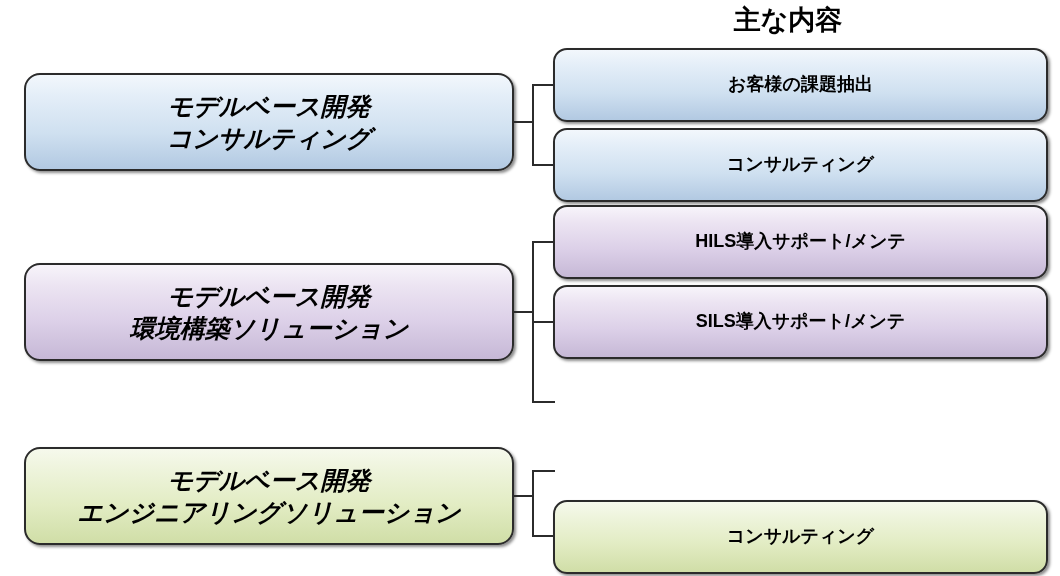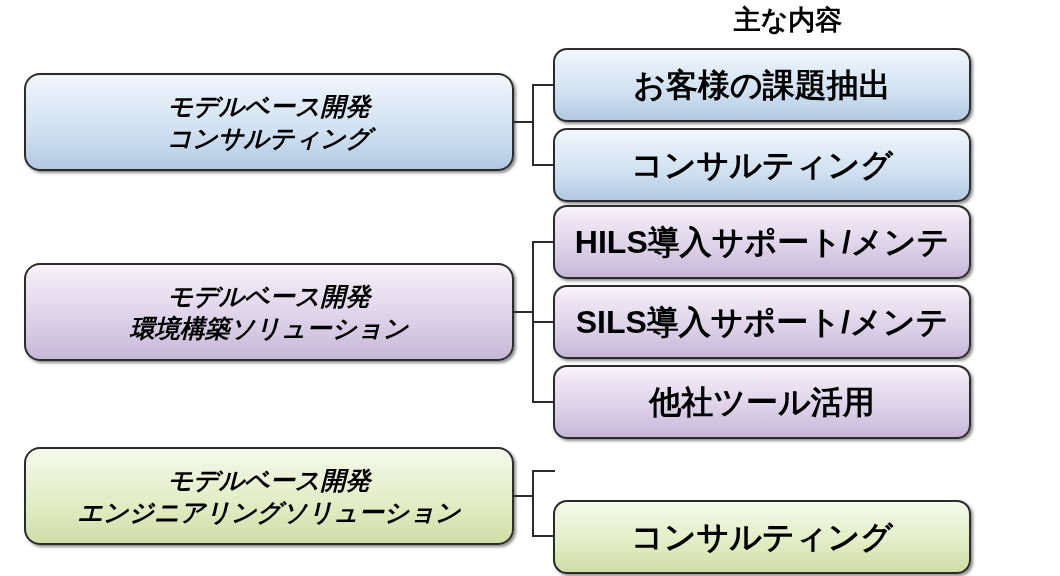--- a/index.html
+++ b/index.html
@@ -58,23 +58,23 @@
   .node.cat {
     left: 24px;
     width: 490px;
     height: 98px;
     font-size: 25px;
     font-style: italic;
   }
   
   .node.detail {
     left: 553px;
-    width: 418px;
+    width: 495px;
     height: 74px;
-    font-size: 32px;
+    font-size: 18px;
     border-radius: 14px;
   }
 
   
   .theme-blue {
     background: linear-gradient(to bottom, #f2f7fc 0%, #e4eef8 22%, #cfe0f0 62%, #b2c9e2 100%);
   }
   .theme-purple {
     background: linear-gradient(to bottom, #f7f4fa 0%, #ece4f2 22%, #dcd0e8 60%, #c6b8d6 100%);
     justify-content: center;
@@ -122,23 +122,20 @@
   </div>
 
   <div class="node detail theme-purple" style="top:205px;">
     <span class="label">HILS導入サポート/メンテ</span>
   </div>
 
   <div class="node detail theme-purple" style="top:285px;">
     <span class="label">SILS導入サポート/メンテ</span>
   </div>
 
-  <div class="node detail theme-purple" style="top:365px;">
-    <span class="label">他社ツール活用</span>
-  </div>
 
   <div class="conn h" style="left:513px; top:311px; width:21px;"></div>
   <div class="conn v" style="left:532px; top:241px; height:162px;"></div>
   <div class="conn h" style="left:532px; top:241px; width:23px;"></div>
   <div class="conn h" style="left:532px; top:321px; width:23px;"></div>
   <div class="conn h" style="left:532px; top:401px; width:23px;"></div>
 
   <div class="node cat theme-green" style="top:447px;">
     <span class="label">モデルベース開発
 エンジニアリングソリューション</span>

